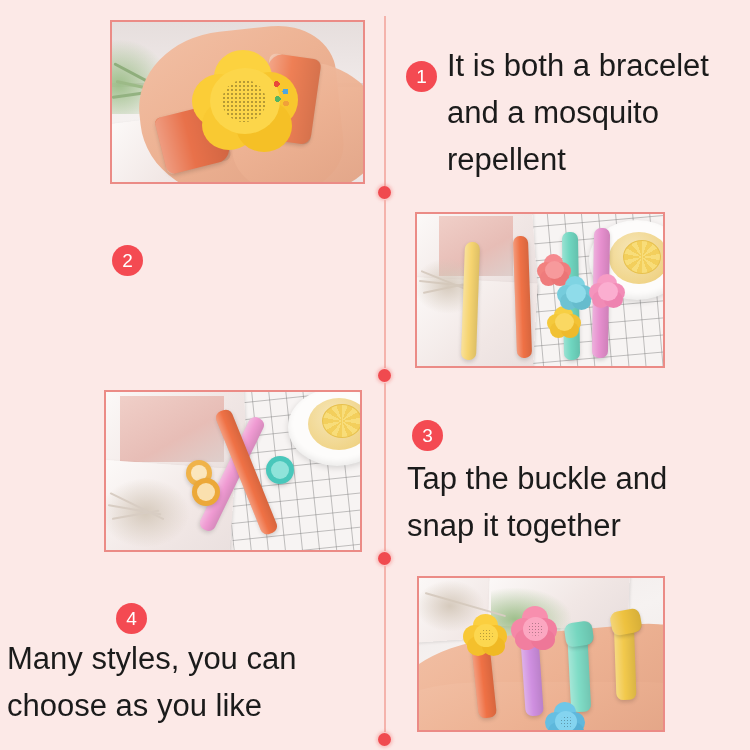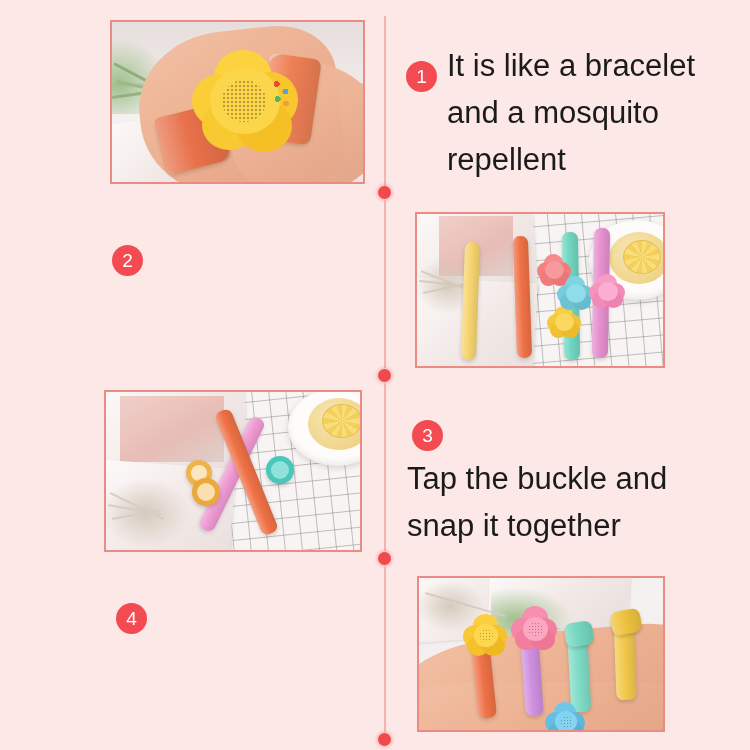--- a/index.html
+++ b/index.html
@@ -222,21 +222,21 @@
                       radial-gradient(circle at 70% 45%, #4ea6e0 0 3px, transparent 3px),
                       radial-gradient(circle at 35% 70%, #55b562 0 3px, transparent 3px),
                       radial-gradient(circle at 72% 85%, #f0a03a 0 3px, transparent 3px);"></div>
       </div>
     </div>
   </div>
 
   <div class="badge" style="left:406px;top:61px;">
     <span>1</span>
   </div>
-  <div class="caption" style="left:447px;top:42px;width:300px;">It is like a bracelet
+  <div class="caption" style="left:447px;top:42px;width:300px;">It is both a bracelet
 and a mosquito
 repellent</div>
 
   <div class="badge" style="left:112px;top:245px;">
     <span>2</span>
   </div>
 
   <div class="photo" style="left:415px;top:212px;width:250px;height:156px;">
     <div class="scene">
       <div class="bg-wall"></div>
@@ -335,20 +335,22 @@
 
   <div class="badge" style="left:412px;top:420px;">
     <span>3</span>
   </div>
   <div class="caption" style="left:407px;top:455px;width:345px;">Tap the buckle and
 snap it together</div>
 
   <div class="badge" style="left:116px;top:603px;">
     <span>4</span>
   </div>
+  <div class="caption" style="left:7px;top:635px;width:380px;">Many styles, you can
+choose as you like</div>
 
   <div class="photo" style="left:417px;top:576px;width:248px;height:156px;">
     <div class="scene">
       <div class="bg-wall"></div>
 
       <div class="magazine" style="left:-12px;top:-10px;width:150px;height:70px;transform:rotate(-4deg);"></div>
       <div class="magazine" style="left:70px;top:-12px;width:140px;height:62px;transform:rotate(2deg);"></div>
       <div class="plant" style="left:72px;top:10px;width:80px;height:52px;"></div>
       <div class="branch" style="left:6px;top:14px;width:84px;height:2px;transform:rotate(16deg);"></div>
       <div class="leafspray" style="left:-4px;top:2px;width:70px;height:52px;"></div>

